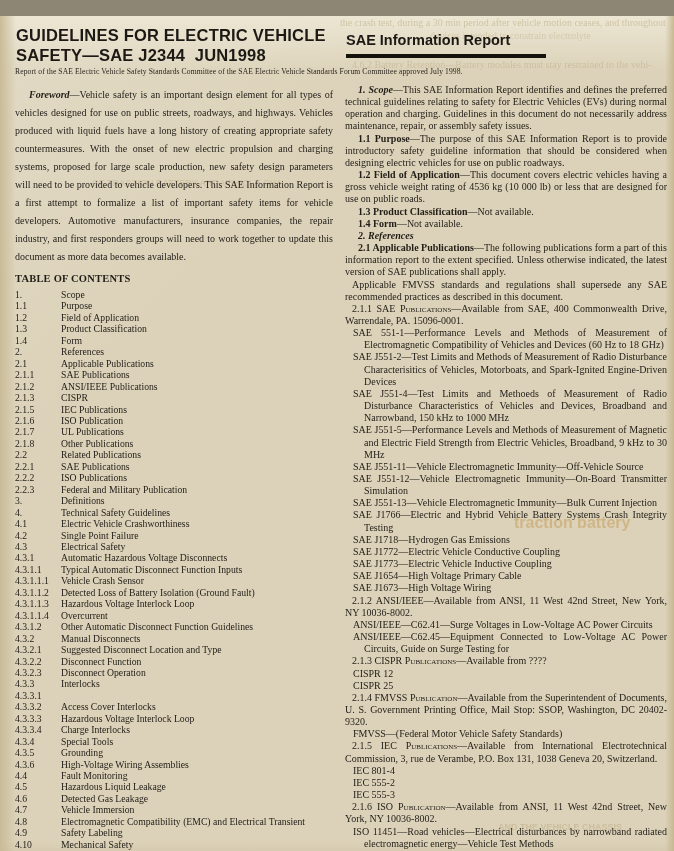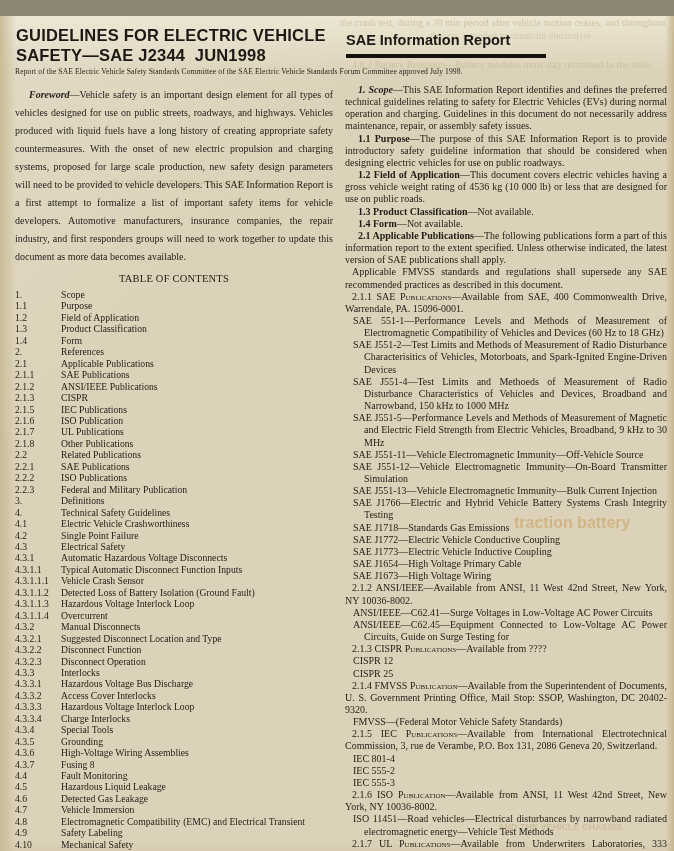--- a/index.html
+++ b/index.html
@@ -45,21 +45,21 @@
   }
   .col-right{
     position:absolute;left:345px;top:68px;width:322px;
     font-size:10px;line-height:12.15px;text-align:justify;
   }
   .foreword{
     margin:0;font-size:10px;line-height:18px;
     text-align:justify;text-indent:14px;
   }
   .toc-heading{
-    text-align:center;font-weight:normal;font-size:10.5px;
+    text-align:left;font-weight:bold;font-size:10.5px;
     margin:7px 0 5px 0;letter-spacing:.2px;
   }
   .toc-list{font-size:9.7px;}
   .toc-row{display:flex;line-height:11.45px;}
   .toc-num{width:46px;flex:none;}
   .toc-title{flex:1;}
   
   .col-right p{margin:0;}
   p.para{text-indent:13px;}
   p.para-sm{text-indent:7px;}
@@ -215,20 +215,24 @@
         </div>
         <div class="toc-row">
           <span class="toc-num">4.3.1.1.3</span>
           <span class="toc-title">Hazardous Voltage Interlock Loop</span>
         </div>
         <div class="toc-row">
           <span class="toc-num">4.3.1.1.4</span>
           <span class="toc-title">Overcurrent</span>
         </div>
         <div class="toc-row">
+          <span class="toc-num">4.3.1.2</span>
+          <span class="toc-title">Other Automatic Disconnect Function Guidelines</span>
+        </div>
+        <div class="toc-row">
           <span class="toc-num">4.3.2</span>
           <span class="toc-title">Manual Disconnects</span>
         </div>
         <div class="toc-row">
           <span class="toc-num">4.3.2.1</span>
           <span class="toc-title">Suggested Disconnect Location and Type</span>
         </div>
         <div class="toc-row">
           <span class="toc-num">4.3.2.2</span>
           <span class="toc-title">Disconnect Function</span>
@@ -236,21 +240,20 @@
         <div class="toc-row">
           <span class="toc-num">4.3.2.3</span>
           <span class="toc-title">Disconnect Operation</span>
         </div>
         <div class="toc-row">
           <span class="toc-num">4.3.3</span>
           <span class="toc-title">Interlocks</span>
         </div>
         <div class="toc-row">
           <span class="toc-num">4.3.3.1</span>
-          <span class="toc-title">Hazardous Voltage Bus Discharge</span>
         </div>
         <div class="toc-row">
           <span class="toc-num">4.3.3.2</span>
           <span class="toc-title">Access Cover Interlocks</span>
         </div>
         <div class="toc-row">
           <span class="toc-num">4.3.3.3</span>
           <span class="toc-title">Hazardous Voltage Interlock Loop</span>
         </div>
         <div class="toc-row">
@@ -261,24 +264,20 @@
           <span class="toc-num">4.3.4</span>
           <span class="toc-title">Special Tools</span>
         </div>
         <div class="toc-row">
           <span class="toc-num">4.3.5</span>
           <span class="toc-title">Grounding</span>
         </div>
         <div class="toc-row">
           <span class="toc-num">4.3.6</span>
           <span class="toc-title">High-Voltage Wiring Assemblies</span>
-        </div>
-        <div class="toc-row">
-          <span class="toc-num">4.3.7</span>
-          <span class="toc-title">Fusing 8</span>
         </div>
         <div class="toc-row">
           <span class="toc-num">4.4</span>
           <span class="toc-title">Fault Monitoring</span>
         </div>
         <div class="toc-row">
           <span class="toc-num">4.5</span>
           <span class="toc-title">Hazardous Liquid Leakage</span>
         </div>
         <div class="toc-row">
@@ -318,45 +317,46 @@
         </div>
       </div>
   </div>
 
   <div class="col-right">
       <p class="para"><span class="fmt-bi">1. Scope</span><span>—This SAE Information Report identifies and defines the preferred technical guidelines relating to safety for Electric Vehicles (EVs) during normal operation and charging.  Guidelines in this document do not necessarily address maintenance, repair, or assembly safety issues.</span></p>
       <p class="para"><span class="fmt-b">1.1 Purpose</span><span>—The purpose of this SAE Information Report is to provide introductory safety guideline information that should be considered when designing electric vehicles for use on public roadways.</span></p>
       <p class="para"><span class="fmt-b">1.2 Field of Application</span><span>—This document covers electric vehicles having a gross vehicle weight rating of 4536 kg (10 000 lb)  or less that are designed for use on public roads.</span></p>
       <p class="para"><span class="fmt-b">1.3 Product Classification</span><span>—Not available.</span></p>
       <p class="para"><span class="fmt-b">1.4 Form</span><span>—Not available.</span></p>
+      <p class="para"><span class="fmt-bi">2. References</span></p>
       <p class="para"><span class="fmt-b">2.1 Applicable Publications</span><span>—The following publications form a part of this information report to the extent specified.  Unless otherwise indicated, the latest version of SAE publications shall apply.</span></p>
       <p class="para-sm"><span>Applicable FMVSS standards and regulations shall supersede any SAE recommended practices as described in this document.</span></p>
       <p class="para-sm"><span>2.1.1 SAE </span><span class="fmt-sc">Publications</span><span>—Available from SAE, 400 Commonwealth Drive, Warrendale, PA. 15096-0001.</span></p>
       <p class="ref"><span>SAE 551-1—Performance Levels and Methods of Measurement of Electromagnetic Compatibility of Vehicles and Devices (60 Hz to 18 GHz)</span></p>
       <p class="ref"><span>SAE J551-2—Test Limits and Methods of Measurement of Radio Disturbance Characterisitics of Vehicles, Motorboats, and Spark-Ignited Engine-Driven Devices</span></p>
       <p class="ref"><span>SAE J551-4—Test Limits and Methoeds of Measurement of Radio Disturbance Characteristics of Vehicles and Devices, Broadband and Narrowband, 150 kHz to 1000 MHz</span></p>
       <p class="ref"><span>SAE J551-5—Performance Levels and Methods of Measurement of Magnetic and Electric Field Strength from Electric Vehicles,  Broadband, 9 kHz to 30 MHz</span></p>
       <p class="ref"><span>SAE J551-11—Vehicle Electromagnetic Immunity—Off-Vehicle Source</span></p>
       <p class="ref"><span>SAE J551-12—Vehicle Electromagnetic Immunity—On-Board Transmitter Simulation</span></p>
       <p class="ref"><span>SAE J551-13—Vehicle Electromagnetic Immunity—Bulk Current Injection</span></p>
       <p class="ref"><span>SAE J1766—Electric and Hybrid Vehicle Battery Systems Crash Integrity Testing</span></p>
-      <p class="ref"><span>SAE J1718—Standards Gas Emissions</span></p>
+      <p class="ref"><span>SAE J1718—Hydrogen Gas Emissions</span></p>
       <p class="ref"><span>SAE J1772—Electric Vehicle Conductive Coupling</span></p>
       <p class="ref"><span>SAE J1773—Electric Vehicle Inductive Coupling</span></p>
       <p class="ref"><span>SAE J1654—High Voltage Primary Cable</span></p>
       <p class="ref"><span>SAE J1673—High Voltage  Wiring</span></p>
       <p class="para-sm"><span>2.1.2 ANSI/IEEE—Available from ANSI, 11 West 42nd Street, New York, NY 10036-8002.</span></p>
       <p class="ref"><span>ANSI/IEEE—C62.41—Surge Voltages in Low-Voltage AC Power Circuits</span></p>
       <p class="ref"><span>ANSI/IEEE—C62.45—Equipment Connected to Low-Voltage AC Power Circuits, Guide on Surge Testing for</span></p>
       <p class="para-sm"><span>2.1.3 CISPR </span><span class="fmt-sc">Publications</span><span>—Available from ????</span></p>
       <p class="ref"><span>CISPR 12</span></p>
       <p class="ref"><span>CISPR 25</span></p>
       <p class="para-sm"><span>2.1.4 FMVSS </span><span class="fmt-sc">Publication</span><span>—Available from the Superintendent of Documents, U. S. Government Printing Office, Mail Stop: SSOP, Washington, DC 20402-9320.</span></p>
       <p class="ref"><span>FMVSS—(Federal Motor Vehicle Safety Standards)</span></p>
-      <p class="para-sm"><span>2.1.5 IEC </span><span class="fmt-sc">Publications</span><span>—Available  from  International  Electrotechnical Commission, 3, rue de Verambe, P.O. Box 131, 2086 Geneva 20, Switzerland.</span></p>
+      <p class="para-sm"><span>2.1.5 IEC </span><span class="fmt-sc">Publications</span><span>—Available  from  International  Electrotechnical Commission, 3, rue de Verambe, P.O. Box 131, 1038 Geneva 20, Switzerland.</span></p>
       <p class="ref"><span>IEC 801-4</span></p>
       <p class="ref"><span>IEC 555-2</span></p>
       <p class="ref"><span>IEC 555-3</span></p>
       <p class="para-sm"><span>2.1.6 ISO </span><span class="fmt-sc">Publication</span><span>—Available from ANSI, 11 West 42nd Street, New York, NY 10036-8002.</span></p>
       <p class="ref"><span>ISO 11451—Road vehicles—Electrical disturbances by narrowband radiated electromagnetic energy—Vehicle Test Methods</span></p>
       <p class="para-sm"><span>2.1.7 UL </span><span class="fmt-sc">Publications</span><span>—Available  from  Underwriters  Laboratories,  333 Pfingsten Road, Northbrook, IL 60062-2096.</span></p>
     </div>
 
 <div class="red-dot" style="left: 633px; top: 836px;"></div>
   </div>

